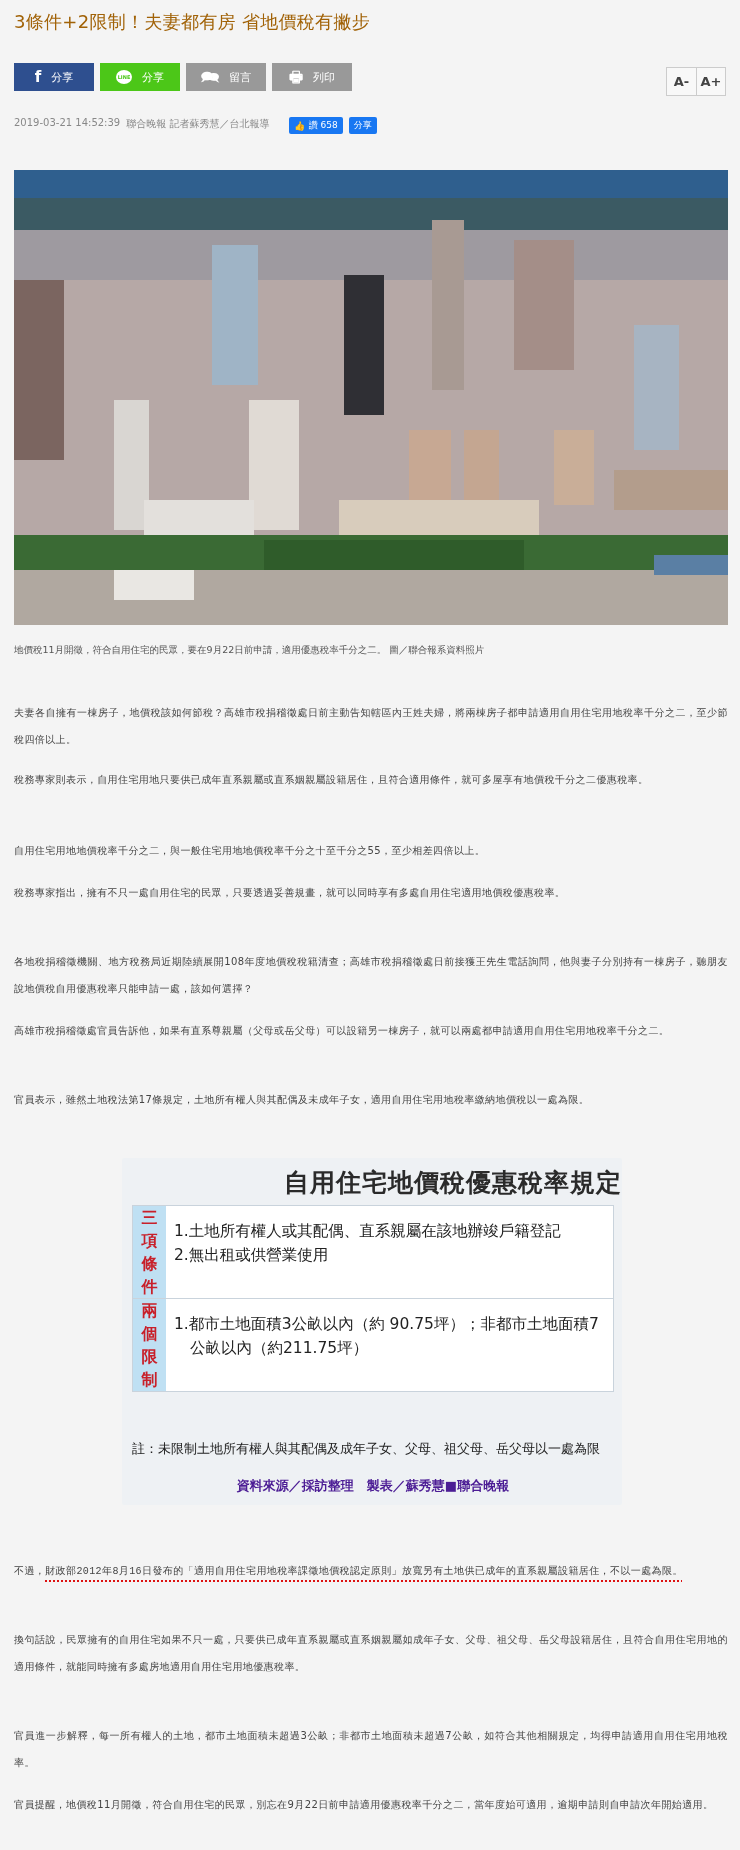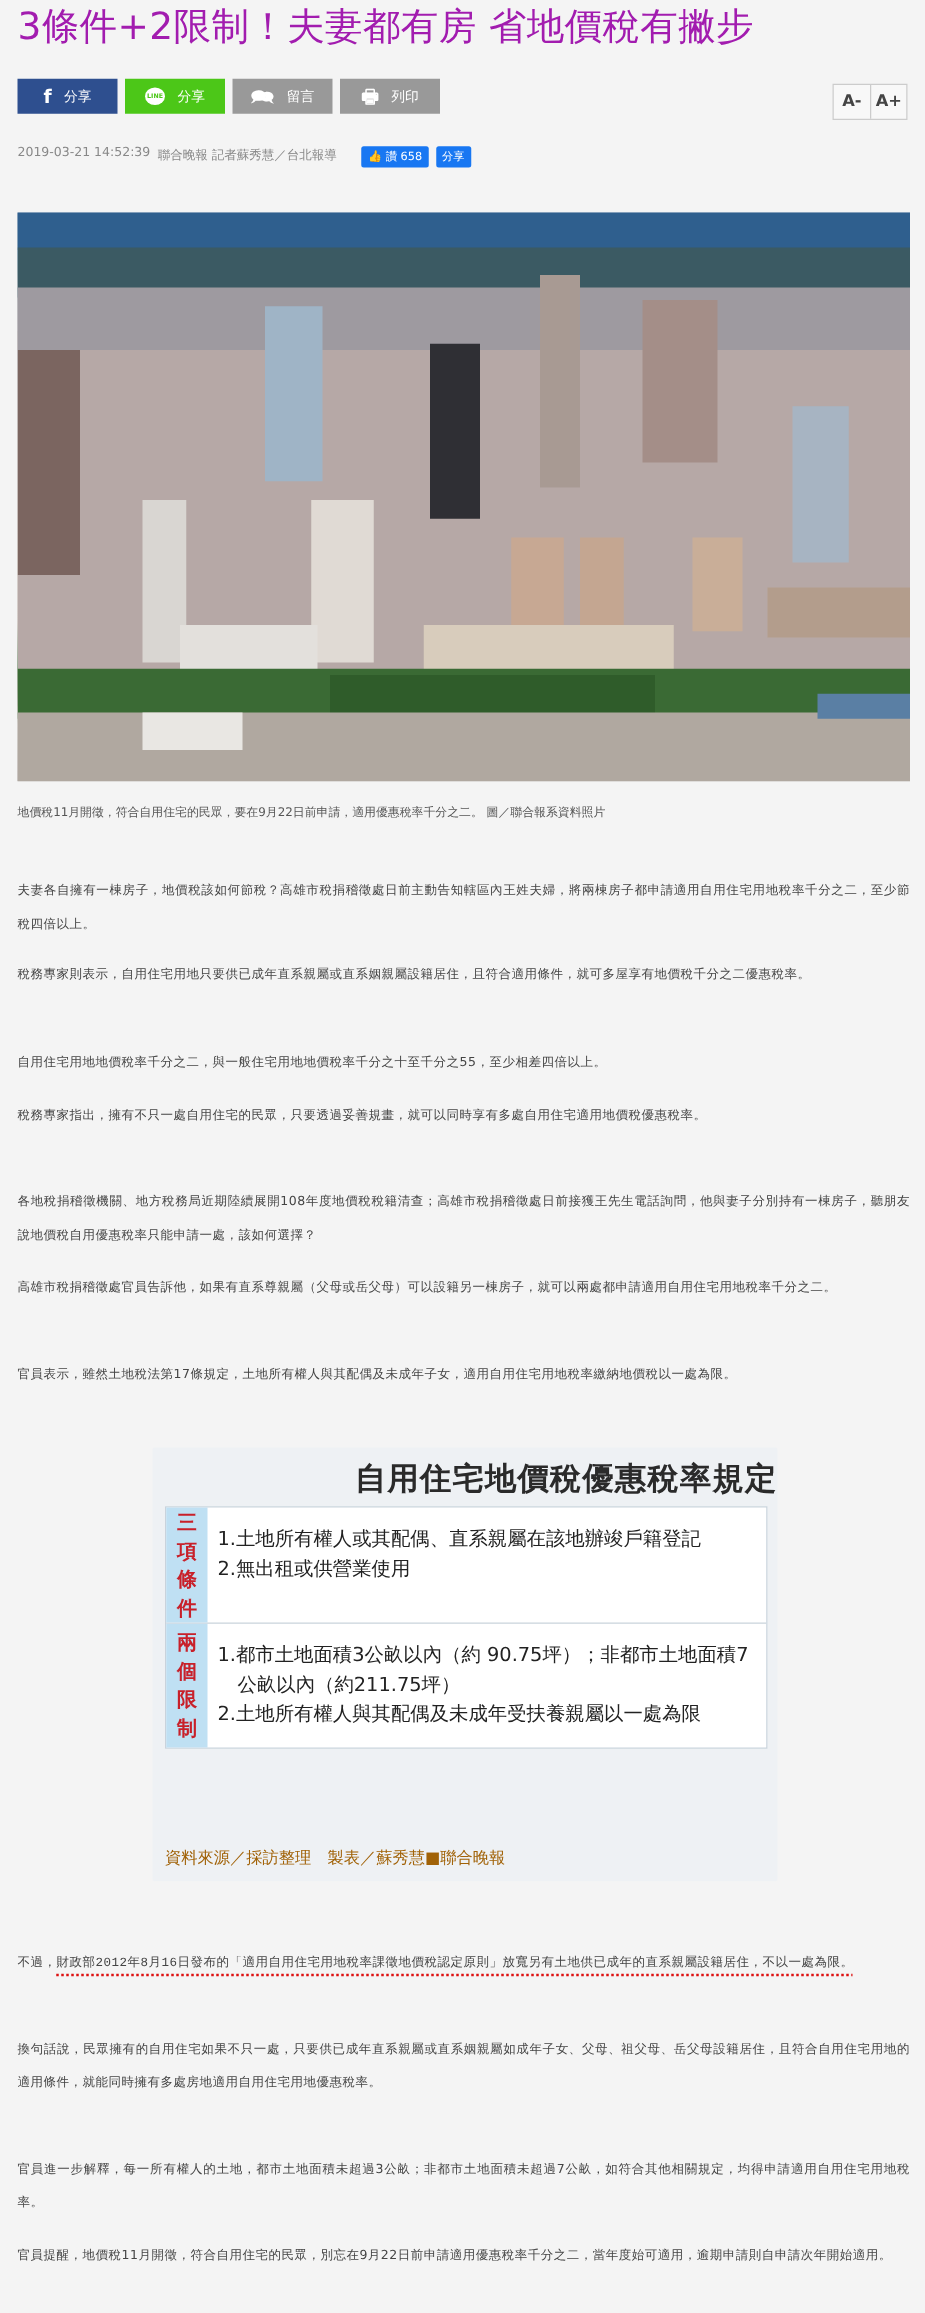--- a/index.html
+++ b/index.html
@@ -1,19 +1,19 @@
 <!DOCTYPE html>
 <html><head>
 <meta charset="utf-8">
 <style>
   * { box-sizing: border-box; margin: 0; padding: 0; }
   html, body { width: 740px; height: 1850px; background: #f4f4f4; overflow: hidden; }
   body { font-family: "DejaVu Sans", "Liberation Sans", sans-serif; color: #333; position: relative; }
 
-  .title { position: absolute; left: 14px; top: 4px; font-size: 30px; line-height: 36px; color: #a21caf; font-weight: normal; letter-spacing: 0.3px; white-space: nowrap; }
+  .title { position: absolute; left: 14px; top: 4px; font-size: 18px; line-height: 36px; color: #a16207; font-weight: normal; letter-spacing: 0.3px; white-space: nowrap; }
 
   .share-row { position: absolute; left: 14px; top: 63px; display: flex; gap: 6px; }
   .sbtn { width: 80px; height: 28px; display: flex; align-items: center; justify-content: center; gap: 10px; color: #fff; font-size: 11px; cursor: pointer; }
   .sbtn.fb { background: #2e4f8f; }
   .sbtn.line { background: #4cc718; }
   .sbtn.gray { background: #999; }
   .sbtn .ico { font-size: 15px; font-weight: bold; line-height: 1; }
   .line-ico { width: 16px; height: 14px; background:#fff; border-radius: 50%; color:#4cc718; font-size:5px; display:flex; align-items:center; justify-content:center; font-weight:bold; }
 
   .font-ctrl { position: absolute; left: 666px; top: 67px; display: flex; border: 1px solid #ccc; background: #f8f8f8; }
@@ -33,21 +33,21 @@
 
   .info { position: absolute; left: 122px; top: 1158px; width: 500px; height: 347px; background: #eef1f4; border-radius: 2px; }
   .info h2 { text-align: right; font-size: 25px; font-weight: bold; color: #2a2a2a; margin-top: 8px; letter-spacing: 1px; }
   .info .tbl { position: absolute; left: 10px; top: 47px; width: 482px; border: 1px solid #c9d3dc; background: #fff; }
   .info .row { display: flex; border-bottom: 1px solid #c9d3dc; }
   .info .row:last-child { border-bottom: none; }
   .info .lbl { width: 33px; background: #bfe0f3; color: #c8202a; font-weight: bold; font-size: 16px; line-height: 23px; display: flex; flex-direction: column; align-items: center; justify-content: center; }
   .info .cnt { flex: 1; padding: 14px 8px; font-size: 15.5px; line-height: 23.5px; color: #222; }
   .info .cnt .it { padding-left: 16px; text-indent: -16px; }
   .info .note { position: absolute; left: 10px; top: 282px; width: 482px; font-size: 13px; line-height: 17px; color: #222; padding-left: 30px; text-indent: -30px; }
-  .info .foot { position: absolute; left: 10px; top: 319px; width: 482px; font-size: 13px; color: #a16207; display: flex; justify-content: flex-start; }
+  .info .foot { position: absolute; left: 10px; top: 319px; width: 482px; font-size: 13px; color: #4c1d95; display: flex; justify-content: center; font-weight: bold; }
 </style>
 </head>
 <body>
 
 <h1 class="title">3條件+2限制！夫妻都有房 省地價稅有撇步</h1>
 
 <div class="share-row">
   <div class="sbtn fb">
     <span class="ico">f</span>
     <span>分享</span>
@@ -139,24 +139,24 @@
     </div>
     <div class="row">
       <div class="lbl">
         <span>兩</span>
         <span>個</span>
         <span>限</span>
         <span>制</span>
       </div>
       <div class="cnt">
         <div class="it">1.都市土地面積3公畝以內（約 90.75坪）；非都市土地面積7公畝以內（約211.75坪）</div>
-        <div class="it">2.土地所有權人與其配偶及未成年受扶養親屬以一處為限</div>
       </div>
     </div>
   </div>
+  <div class="note">註：未限制土地所有權人與其配偶及成年子女、父母、祖父母、岳父母以一處為限</div>
   <div class="foot">
     <span>資料來源／採訪整理　製表／蘇秀慧</span>
     <span>■聯合晚報</span>
   </div>
 </div>
 
 <p class="p" style="top:1557px"><span>不過，</span><span class="hl">財政部2012年8月16日發布的「適用自用住宅用地稅率課徵地價稅認定原則」放寬另有土地供已成年的直系親屬設籍居住，不以一處為限。</span></p>
 <p class="p" style="top:1626px">換句話說，民眾擁有的自用住宅如果不只一處，只要供已成年直系親屬或直系姻親屬如成年子女、父母、祖父母、岳父母設籍居住，且符合自用住宅用地的適用條件，就能同時擁有多處房地適用自用住宅用地優惠稅率。</p>
 <p class="p" style="top:1722px">官員進一步解釋，每一所有權人的土地，都市土地面積未超過3公畝；非都市土地面積未超過7公畝，如符合其他相關規定，均得申請適用自用住宅用地稅率。</p>
 <p class="p" style="top:1791px">官員提醒，地價稅11月開徵，符合自用住宅的民眾，別忘在9月22日前申請適用優惠稅率千分之二，當年度始可適用，逾期申請則自申請次年開始適用。</p>

